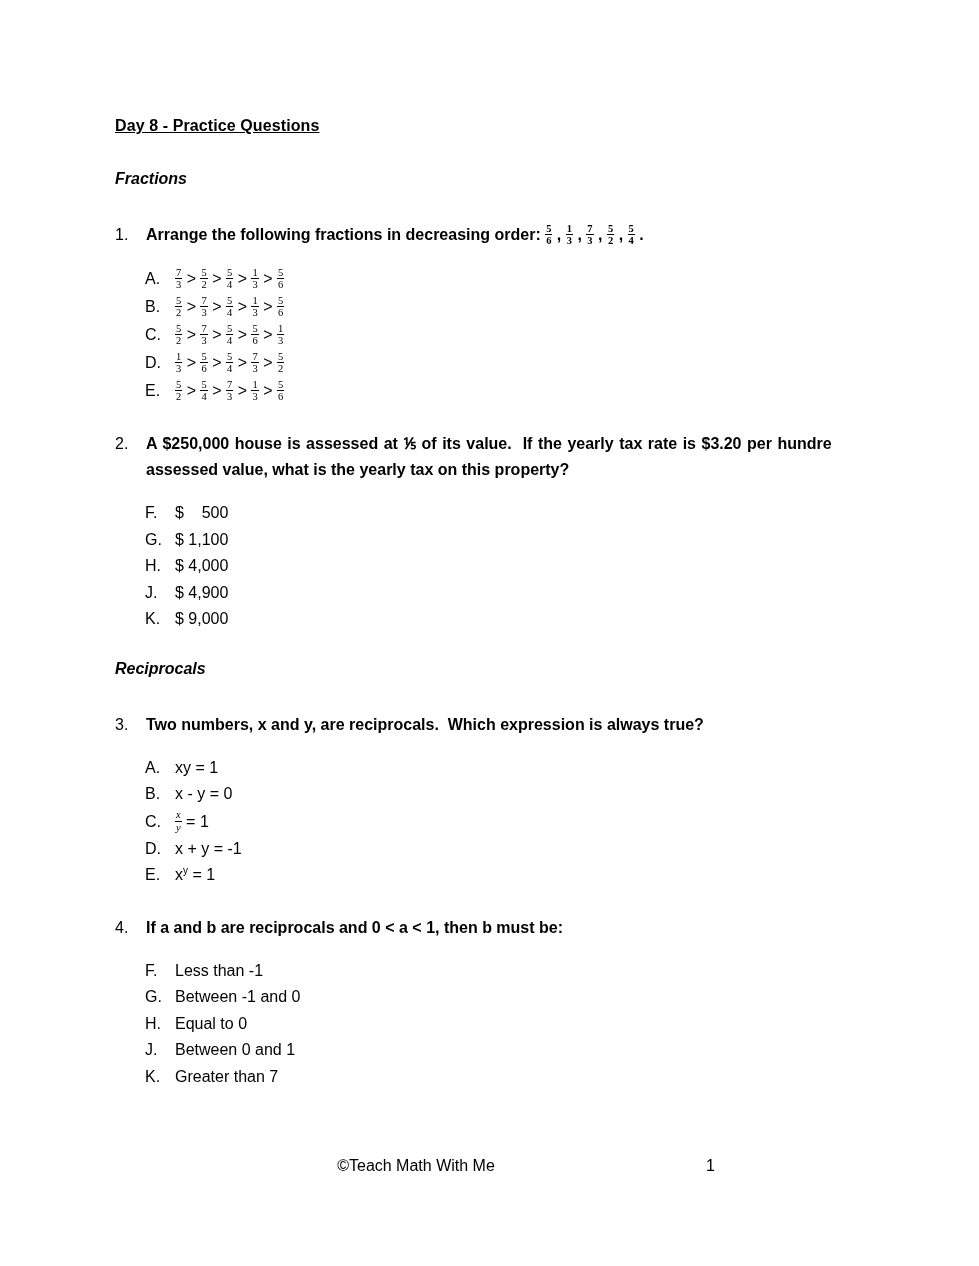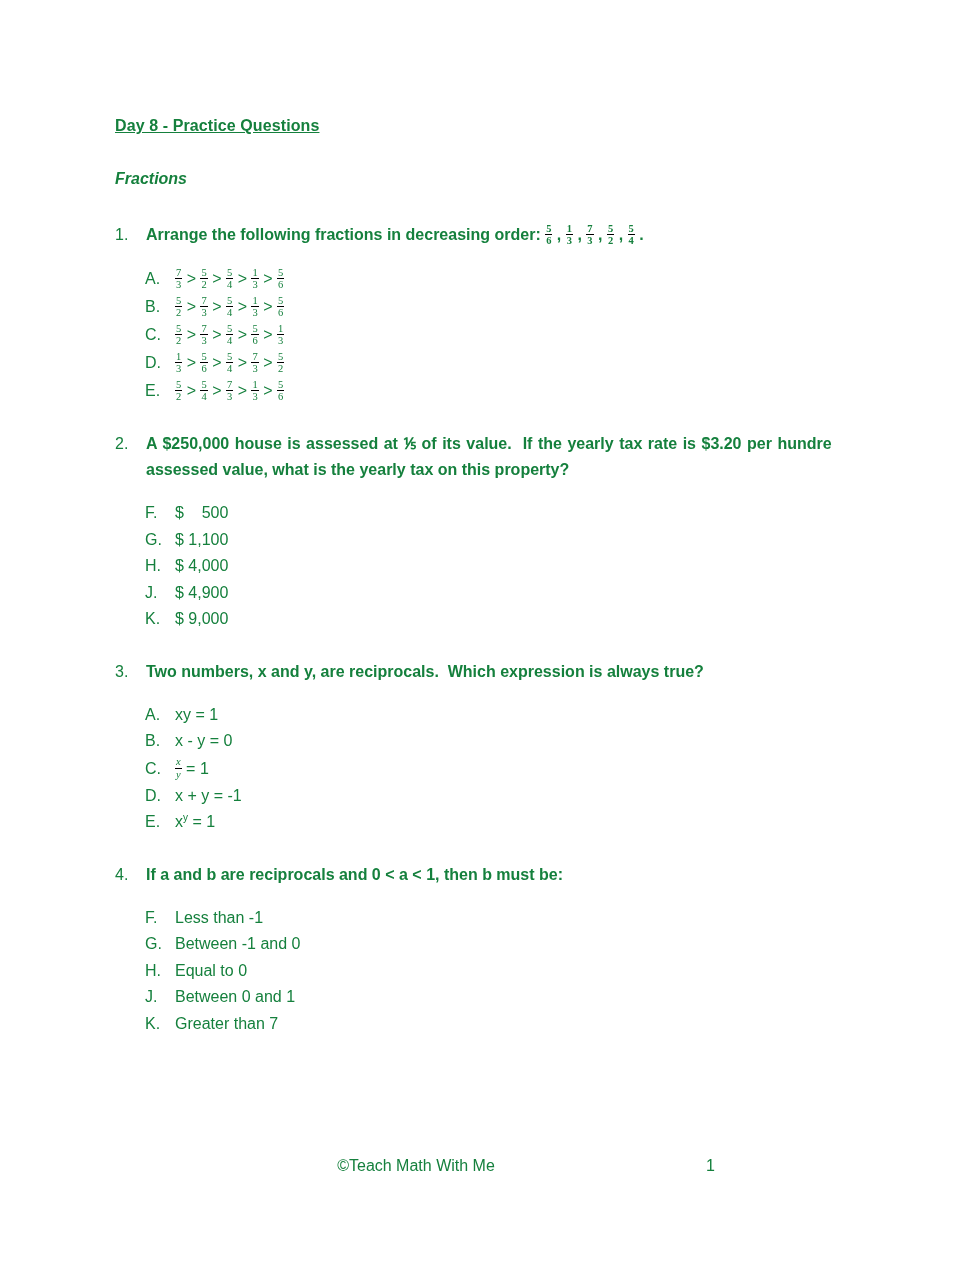--- a/index.html
+++ b/index.html
@@ -1,20 +1,20 @@
 <!DOCTYPE html>
 <html><head>
 <meta charset="utf-8">
 <style>
   html,body { margin:0; padding:0; background:#ffffff; }
   .page {
     position:relative;
     width:832px; height:1266px;
     background:#ffffff;
-    color:#15803d;
+    color:#000000;
     font-family:"Liberation Sans", sans-serif;
     font-size:16px;
     overflow:hidden;
   }
   .content { position:absolute; left:115px; top:116px; width:747px; }
   .doc-title {
     font-weight:bold;
     text-decoration:underline;
     line-height:19px;
     margin-bottom:34px;
@@ -115,20 +115,21 @@
                 <span class="choice-content">$ 4,900</span>
               </div>
               <div class="choice">
                 <span class="choice-letter">K.</span>
                 <span class="choice-content">$ 9,000</span>
               </div>
             </div>
           </div>
         </section>
         <section class="section">
+          <div class="section-heading">Reciprocals</div>
           <div class="question">
             <div class="q-row">
               <span class="q-number">3.</span>
               <div class="q-prompt">Two numbers, x and y, are reciprocals.  Which expression is always true?</div>
             </div>
             <div class="choices">
               <div class="choice">
                 <span class="choice-letter">A.</span>
                 <span class="choice-content">xy = 1</span>
               </div>

